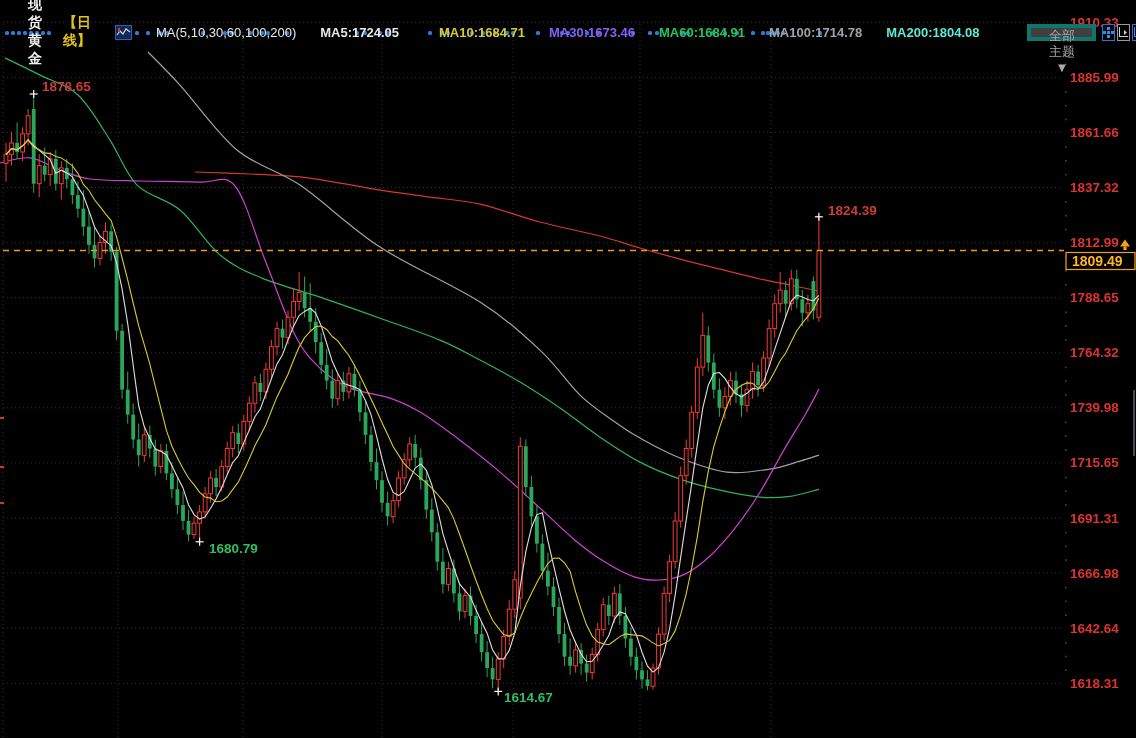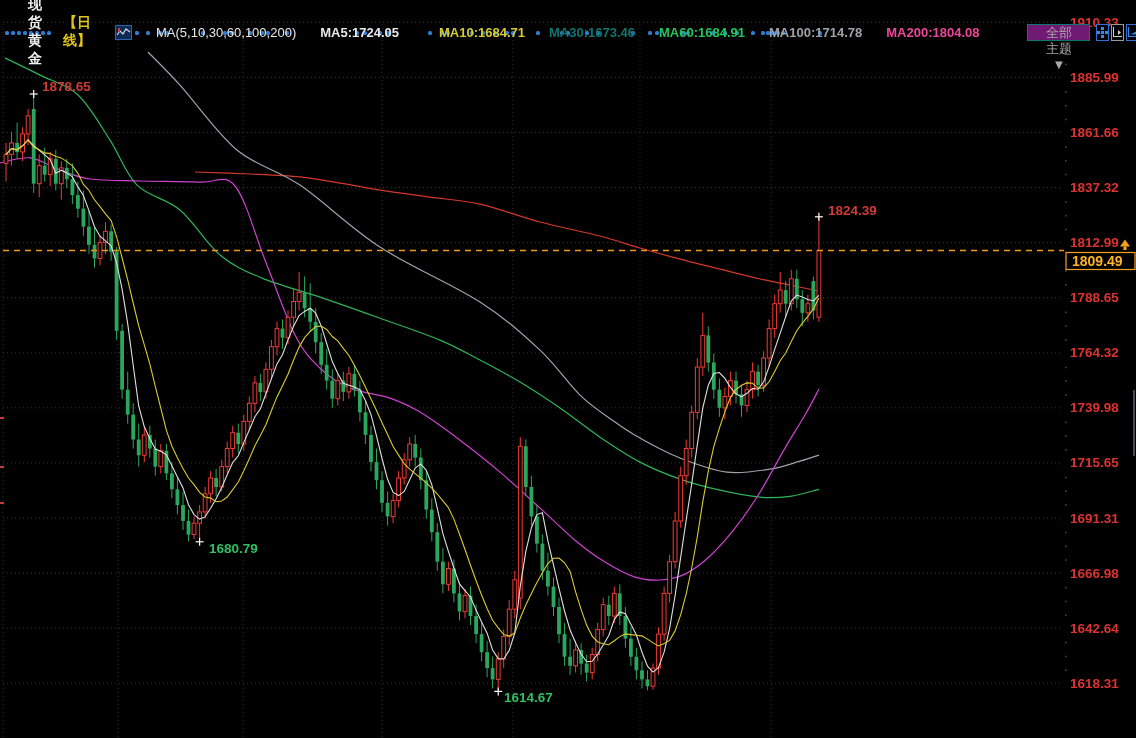--- a/index.html
+++ b/index.html
@@ -9,21 +9,21 @@
   
   #toolbar{position:absolute;left:0;top:0;width:1136px;height:24px;display:flex;
            align-items:center;gap:24px;font-size:13px;color:#ddd;z-index:5;margin-top:20px;}
   #toolbar .vsep{width:1px;height:16px;background:#3c3c3c;margin-left:4px;}
   .symbol{color:#efefef;font-weight:bold;font-size:14px;letter-spacing:1px;}
   .period{color:#e0c419;font-weight:bold;font-size:14px;}
   .chart-mini-icon{display:inline-flex;width:17px;height:15px;}
   .ma-group{color:#e8e8e8;}
   .ma-item{font-weight:700;}
   .spacer{flex:1;}
-  .theme-btn{border:1px solid #0f766e;color:#a9a9a9;background:#701a75;font-size:13px;
+  .theme-btn{border:4px solid #0f766e;color:#a9a9a9;background:#404040;font-size:13px;
              padding:0 14px;height:17px;line-height:16px;margin-right:6px;cursor:pointer;}
   .tool-ico{width:16px;height:15px;display:inline-flex;align-items:center;justify-content:center;
             margin-right:2px;cursor:pointer;background:#000;}
   .tool-ico.blue{border:1px solid #2f6fd6;}
   .tool-ico.gray{border:1px solid #9a9a9a;}
   #toolbar .right-group{display:flex;align-items:center;margin-right:2px;}
   #price-axis-hit{position:absolute;right:0;top:24px;width:72px;height:714px;z-index:4;}
 </style>
 </head>
 <body>
@@ -486,24 +486,24 @@
     <span class="chart-mini-icon">
       <svg width="17" height="15">
           <rect x="0.5" y="0.5" width="16" height="14" fill="#0e2a52" stroke="#2d62b4"></rect>
       <polyline points="2,10 5,6 8,9 11,4 15,7" fill="none" stroke="#cfd8e6" stroke-width="1.2"></polyline>
       <rect x="3" y="3" width="2" height="4" fill="#d23b2f"></rect>
         </svg>
     </span>
     <span class="ma-group">MA(5,10,30,60,100,200)</span>
     <span class="ma-item" style="color: rgb(232, 232, 232);">MA5:1724.05</span>
     <span class="ma-item" style="color: rgb(216, 203, 47); padding-left: 16px;">MA10:1684.71</span>
-    <span class="ma-item" style="color: #0f766e;">MA30:1673.46</span>
+    <span class="ma-item" style="color: #8b5cf6;">MA30:1673.46</span>
     <span class="ma-item" style="color: #22c55e;">MA60:1684.91</span>
     <span class="ma-item" style="color: rgb(159, 163, 168);">MA100:1714.78</span>
-    <span class="ma-item" style="color: #ec4899;">MA200:1804.08</span>
+    <span class="ma-item" style="color: #5eead4;">MA200:1804.08</span>
     <span class="spacer"></span>
     <div class="right-group">
       <button class="theme-btn">全部主题▼</button>
       <span class="tool-ico blue">
         <svg width="11" height="11">
             <g fill="#2f8fe8">
               <rect x="4" y="0" width="3" height="3"></rect>
               <rect x="0" y="4" width="3" height="3"></rect>
               <rect x="4" y="4" width="3" height="3"></rect>
               <rect x="8" y="4" width="3" height="3"></rect>

